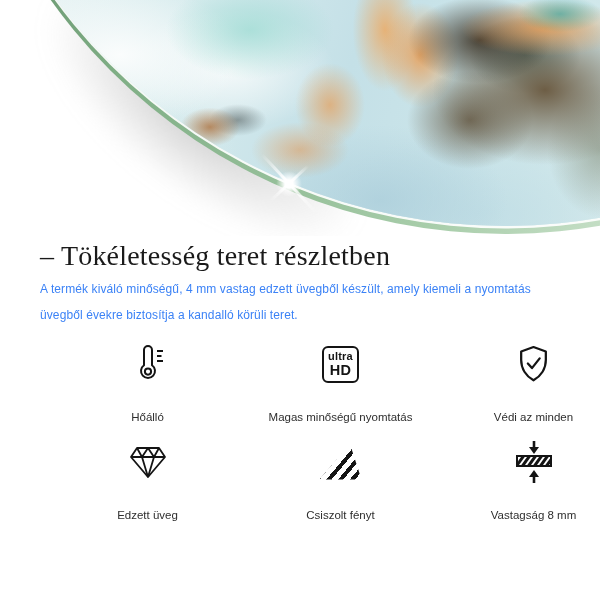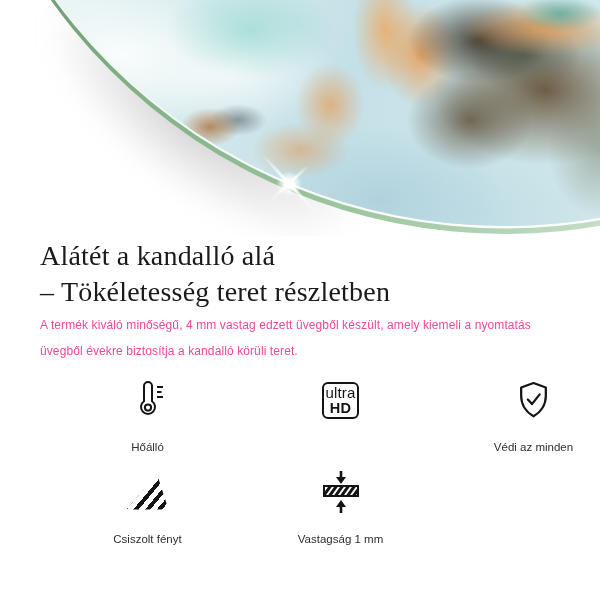--- a/index.html
+++ b/index.html
@@ -63,33 +63,33 @@
     position:absolute; left:27px; top:27px; width:26px; height:26px;
     background:radial-gradient(circle, rgba(255,255,255,1) 0 22%, rgba(255,255,255,0) 70%);
   }
   
   .content { padding:2px 40px 0 40px; }
   h1 {
     margin:0; font-family:"Liberation Serif","DejaVu Serif",serif; font-weight:400;
     font-size:28px; line-height:36px; color:#1a1a1a; letter-spacing:.2px;
   }
   h1 span { display:block; }
-  .desc { margin:2px 0 0 0; font-size:12px; line-height:26px; color:#ec4899; letter-spacing:.1px; }
+  .desc { margin:2px 0 0 0; font-size:12px; line-height:26px; color:#3b82f6; letter-spacing:.1px; }
   .desc span { display:block; white-space:nowrap; }
   
   .features { margin:14px 0 0 11px; display:grid; grid-template-columns:repeat(3,193px); row-gap:16px; }
   .feature { display:flex; flex-direction:column; align-items:center; }
   .icon-box { height:44px; display:flex; align-items:center; justify-content:center; }
-  .f-label { margin-top:18px; font-size:11.5px; line-height:14px; color:#2e2e2e; text-align:center; }
+  .f-label { margin-top:24px; font-size:11.5px; line-height:14px; color:#2e2e2e; text-align:center; }
   .uhd {
     width:33px; height:33px; border:2.5px solid #141414; border-radius:6px;
     display:flex; flex-direction:column; align-items:center; justify-content:center;
     line-height:1; color:#141414; background:#fff;
   }
-  .uhd-top { font-size:15px; font-weight:400; letter-spacing:.2px; }
+  .uhd-top { font-size:11px; font-weight:700; letter-spacing:.2px; }
   .uhd-bottom { font-size:14.5px; font-weight:700; margin-top:1px; letter-spacing:.3px; }
   .tri {
     width:42px; height:35px;
     clip-path:polygon(0% 100%, 73% 0%, 100% 100%);
     background:repeating-linear-gradient(130deg, #141414 0 4px, rgba(0,0,0,0) 4px 9px);
   }
   svg { display:block; }
 </style>
 </head>
 <body>
@@ -104,21 +104,20 @@
     </div>
     <div class="sparkle">
       <div class="ray1"></div>
       <div class="ray2"></div>
       <div class="core"></div>
     </div>
   </div>
 
   <div class="content">
     <h1>
-      <span>Alátét a kandalló alá</span>
       <span>– Tökéletesség teret részletben</span>
     </h1>
     <p class="desc">
       <span>A termék kiváló minőségű, 4 mm vastag edzett üvegből készült, amely kiemeli a nyomtatás</span>
       <span>üvegből évekre biztosítja a kandalló körüli teret.</span>
     </p>
 
     <div class="features">
 
       <div class="feature">
@@ -134,32 +133,44 @@
         <div class="f-label">Hőálló</div>
       </div>
 
       <div class="feature">
         <div class="icon-box">
           <div class="uhd">
             <div class="uhd-top">ultra</div>
             <div class="uhd-bottom">HD</div>
           </div>
         </div>
+        <div class="f-label">Magas minőségű nyomtatás</div>
       </div>
 
       <div class="feature">
         <div class="icon-box">
           <svg width="37" height="40" viewBox="0 0 36 38" fill="none" stroke="#141414" stroke-width="2.2">
             <path d="M18 2.5 L30 6.8 V15 C30 23.5 25 30.8 18 34.8 C11 30.8 6 23.5 6 15 V6.8 Z" stroke-linejoin="round"></path>
             <polyline points="12.5,18.5 16.5,23 24,13.5" stroke-linecap="round" stroke-linejoin="round"></polyline>
           </svg>
         </div>
         <div class="f-label">Védi az minden</div>
       </div>
 
+      <div class="feature">
+        <div class="icon-box">
+          <svg width="42" height="36" viewBox="0 0 40 36" fill="none" stroke="#141414" stroke-width="1.8" stroke-linejoin="round">
+            <path d="M9 4 H31 L37 13 L20 33 L3 13 Z"></path>
+            <path d="M3 13 H37"></path>
+            <path d="M9 4 L14 13 L20 4 L26 13 L31 4"></path>
+            <path d="M14 13 L20 33 M26 13 L20 33"></path>
+          </svg>
+        </div>
+        <div class="f-label">Edzett üveg</div>
+      </div>
 
       <div class="feature">
         <div class="icon-box">
           <div class="tri"></div>
         </div>
         <div class="f-label">Csiszolt fényt</div>
       </div>
 
       <div class="feature">
         <div class="icon-box">
@@ -177,18 +188,18 @@
               <line x1="19" y1="28" x2="29" y2="14"></line>
               <line x1="25" y1="28" x2="35" y2="14"></line>
               <line x1="31" y1="28" x2="41" y2="14"></line>
             </g>
             <path d="M20 1 V8" stroke="#141414" stroke-width="2.6"></path>
             <path d="M15 7 H25 L20 14 Z" fill="#141414"></path>
             <path d="M20 43 V36" stroke="#141414" stroke-width="2.6"></path>
             <path d="M15 37 H25 L20 30 Z" fill="#141414"></path>
           </svg>
         </div>
-        <div class="f-label">Vastagság 1 mm</div>
+        <div class="f-label">Vastagság 8 mm</div>
       </div>
 
     </div>
   </div>
 </div>
 
 </body></html>

